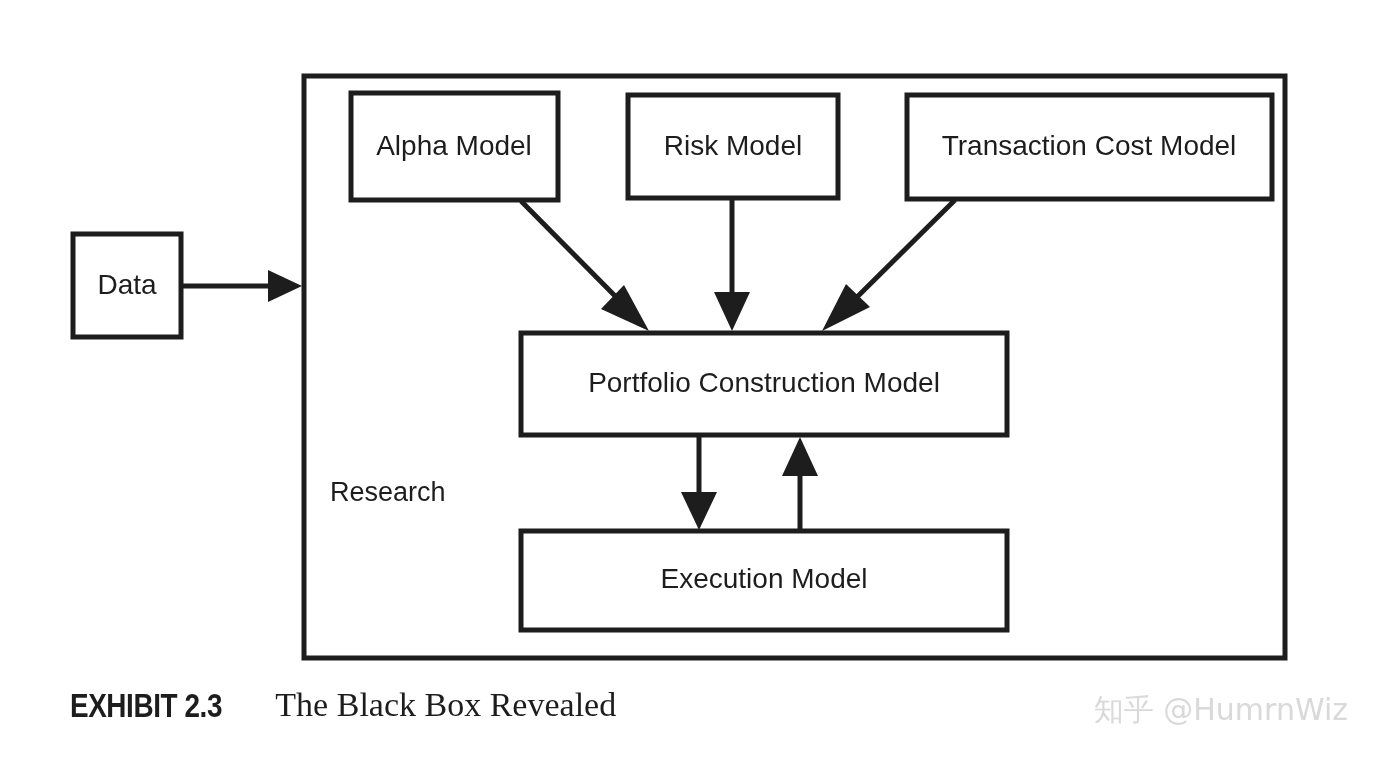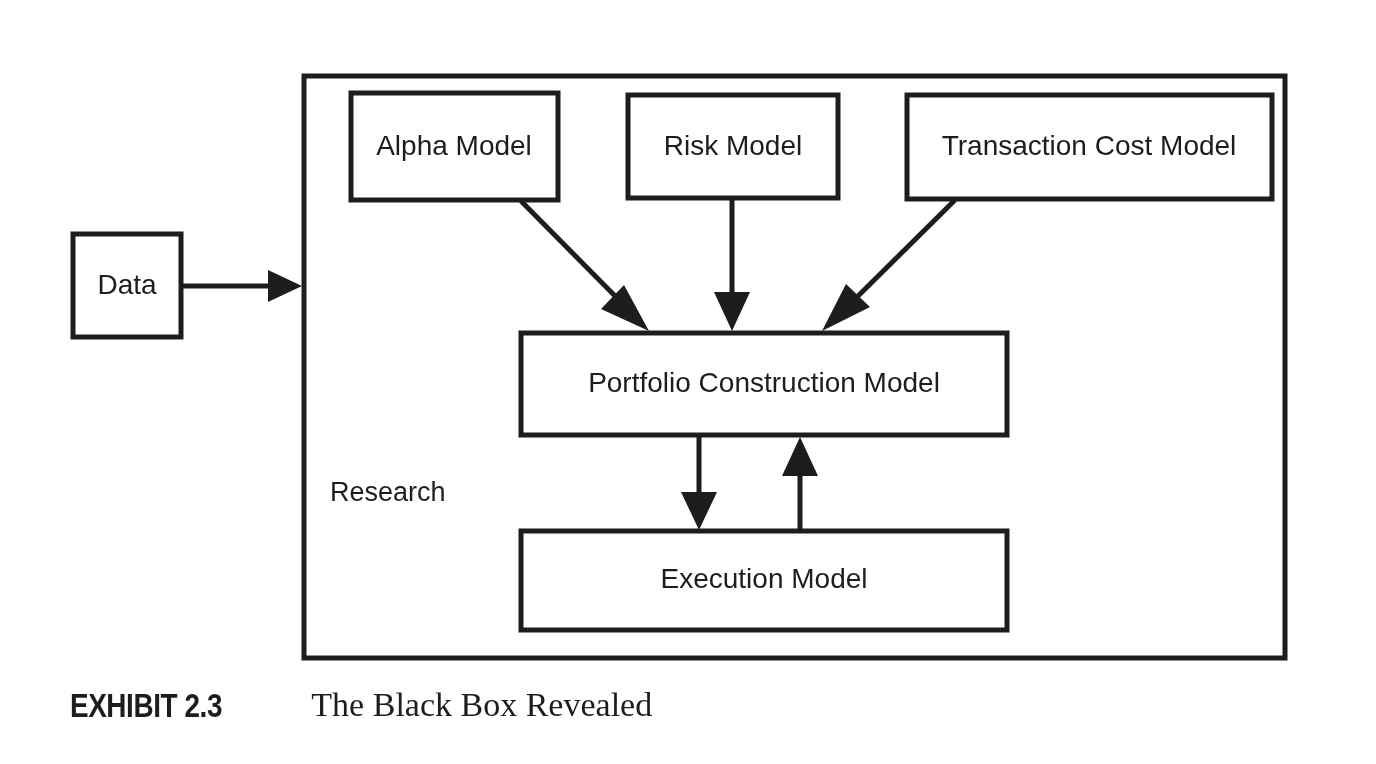--- a/index.html
+++ b/index.html
@@ -76,21 +76,21 @@
     color: #1d1d1d;
     margin-left: 70px;
     transform: scaleX(0.82);
     transform-origin: left center;
     white-space: nowrap;
   }
   .caption-title {
     font-family: "Liberation Serif", serif;
     font-size: 34px;
     color: #1d1d1d;
-    margin-left: 56px;
+    margin-left: 20px;
     white-space: nowrap;
   }
   .watermark {
     position: absolute;
     right: 28px;
     top: 690px;
     font-family: "DejaVu Sans", sans-serif;
     font-size: 30px;
     color: #d9d9d9;
     white-space: nowrap;
@@ -167,14 +167,15 @@
       <polygon class="arrow-head" points="800,437 782,476 818,476"></polygon>
     </g>
 
   </svg>
 
   <div class="caption-bar">
     <span class="caption-exhibit">EXHIBIT 2.3</span>
     <span class="caption-title">The Black Box Revealed</span>
   </div>
 
+  <div class="watermark">知乎 @HumrnWiz</div>
 
 </div>
 
 </body></html>

